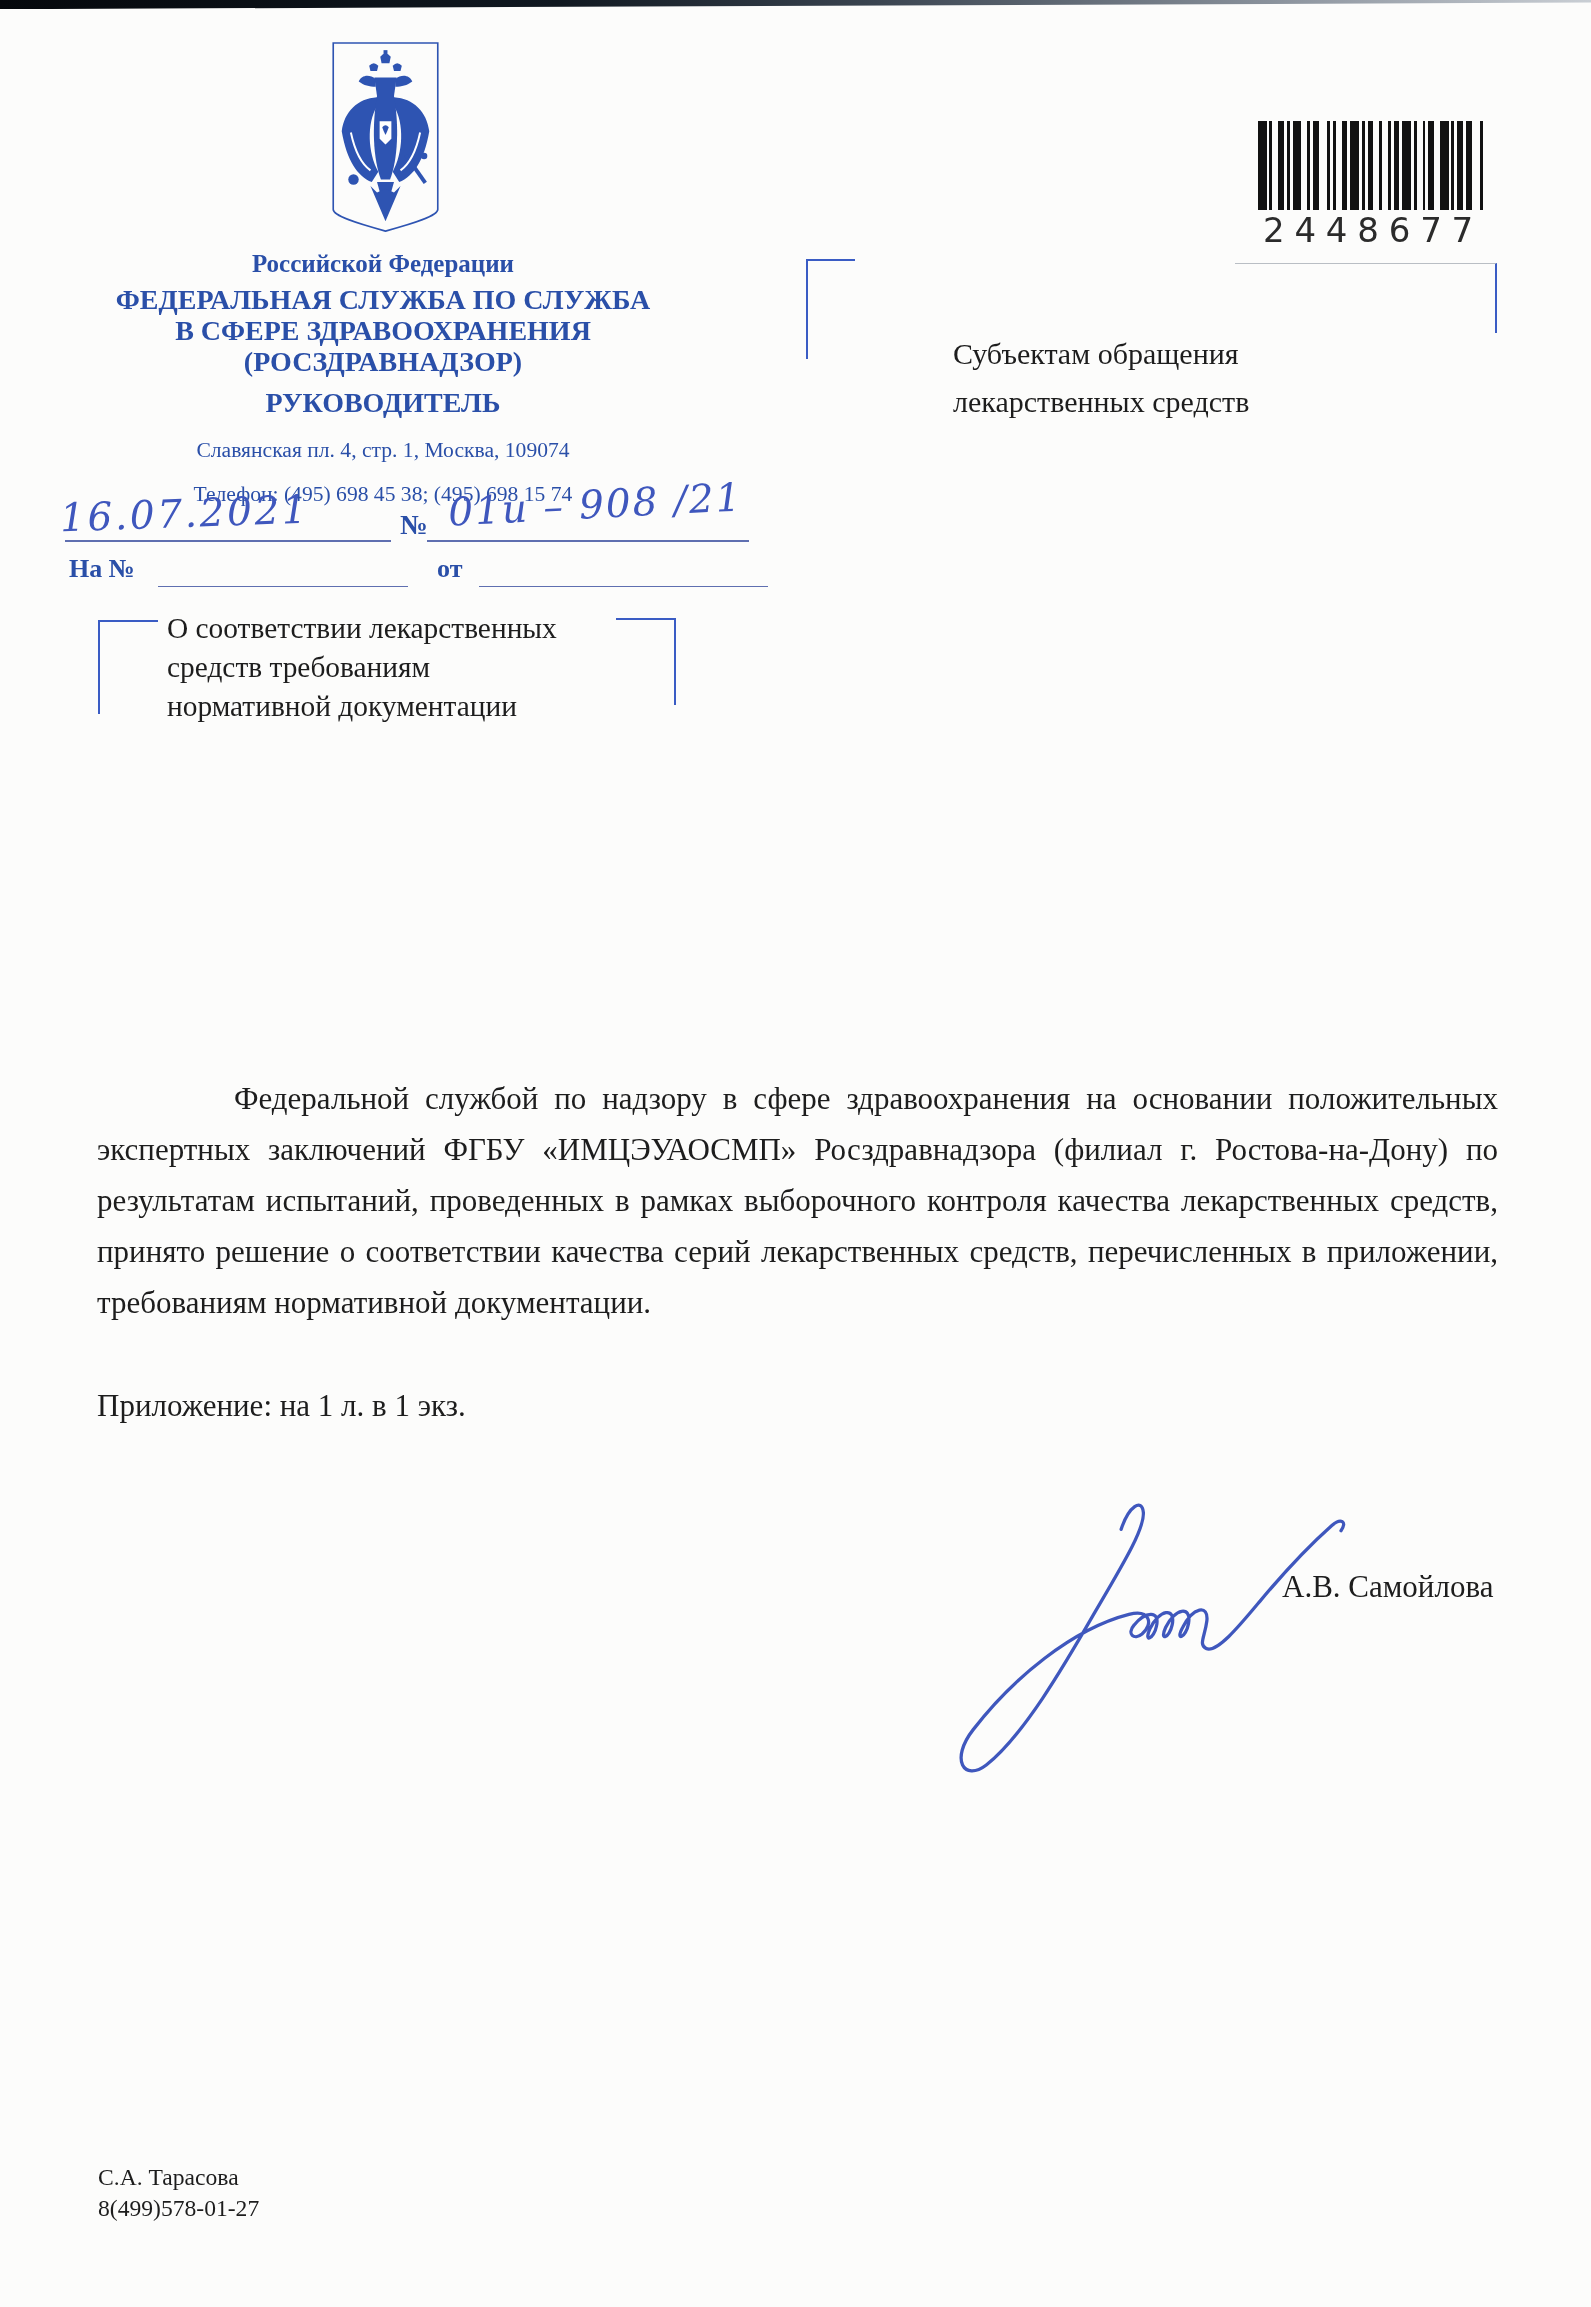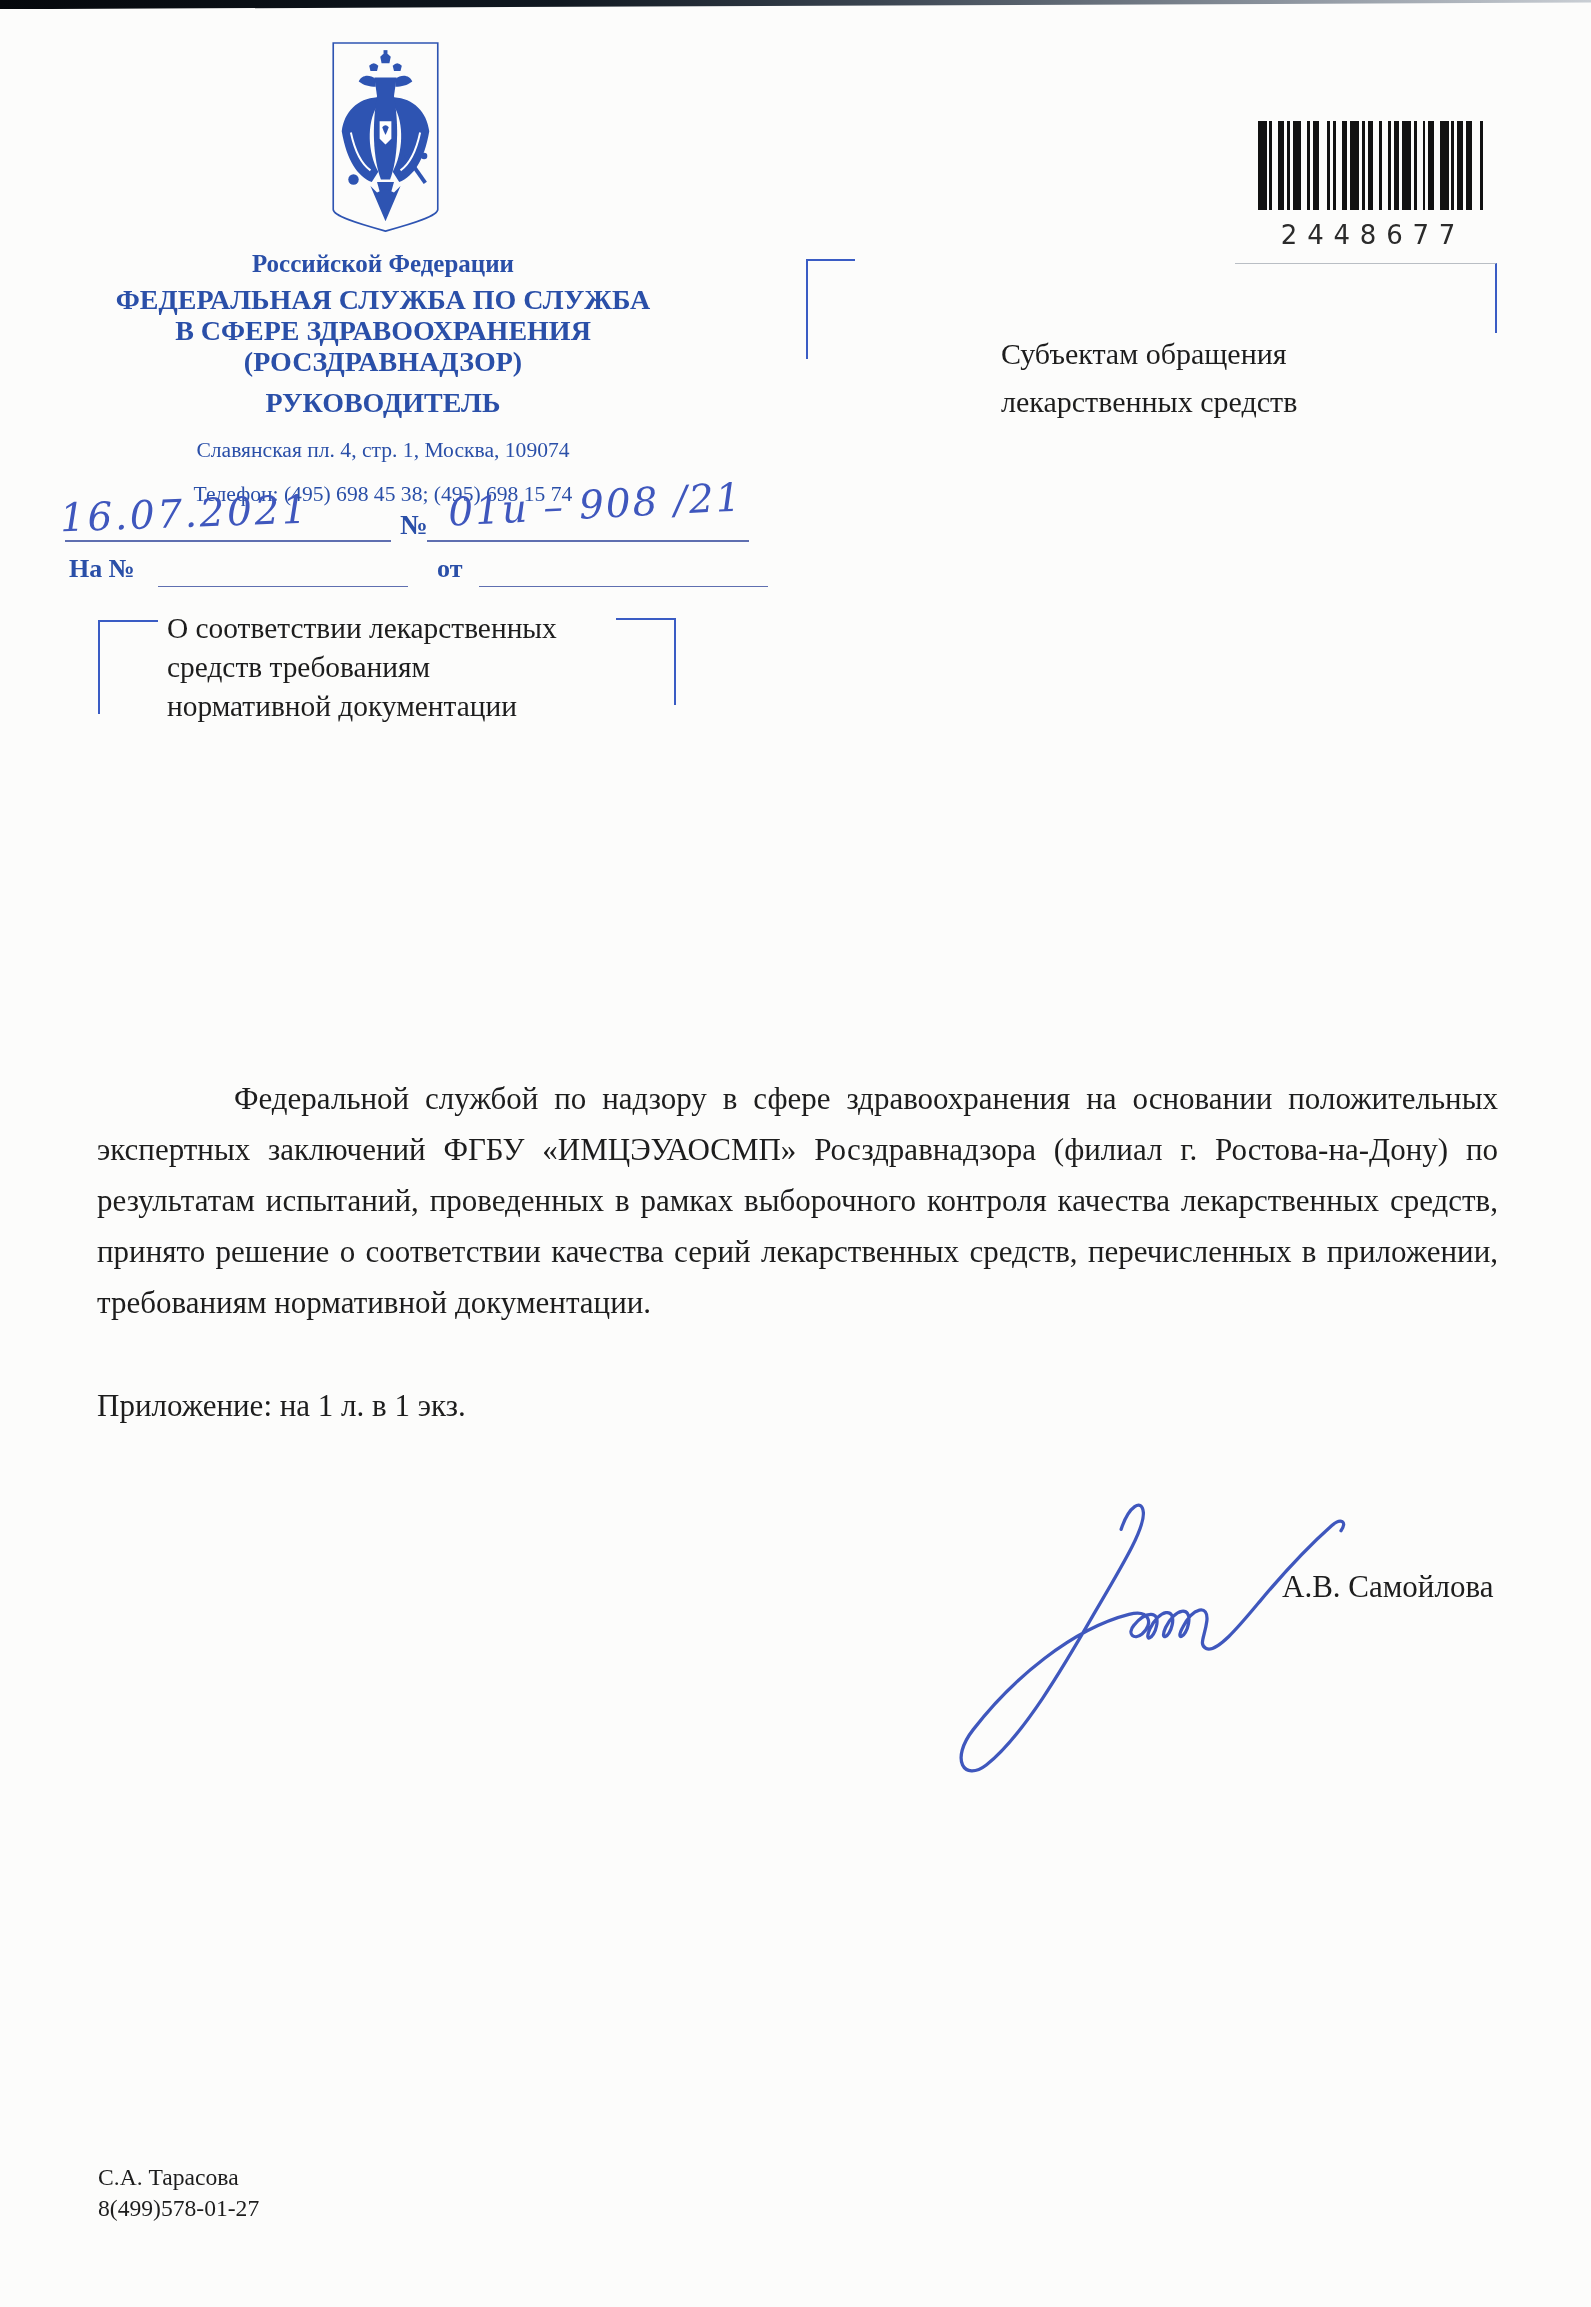--- a/index.html
+++ b/index.html
@@ -41,33 +41,33 @@
   #ot-label{left:437px;top:554px;font-size:26px;font-weight:600;}
   #u-na{left:158px;top:586px;width:250px;border-top-width:1.3px;}
   #u-ot{left:479px;top:586px;width:289px;border-top-width:1.3px;}
   
   #barcode{left:1258px;top:121px;width:230px;text-align:center;}
   #barcode-bars{display:flex;height:89px;align-items:stretch;}
   #barcode-bars .bar{background:#121212;height:100%;}
   #barcode-bars .gap{height:100%;}
   #barcode-digits{
     font-family:"DejaVu Sans","Liberation Sans",sans-serif;
-    font-size:26px;color:#2b2b2b;letter-spacing:9.8px;margin-top:10px;
+    font-size:34px;color:#2b2b2b;letter-spacing:9.8px;margin-top:0;
   }
   #mark-addr-zone{left:1235px;top:263px;width:260px;height:69px;
     border-top:1.3px solid #b9bec4;border-right:2px solid #3a5cc4;}
   #mark-recipient{left:806px;top:259px;width:47px;height:98px;
     border-top:2px solid #3a5cc4;border-left:2px solid #3a5cc4;}
   #mark-subject-l{left:98px;top:620px;width:58px;height:92px;
     border-top:2px solid #3a5cc4;border-left:2px solid #3a5cc4;}
   #mark-subject-r{left:616px;top:618px;width:58px;height:85px;
     border-top:2px solid #3a5cc4;border-right:2px solid #3a5cc4;}
   
   .ink{color:#1d1d1d;}
-  #recipient{left:1001px;top:330px;font-size:30px;line-height:48px;}
+  #recipient{left:953px;top:330px;font-size:30px;line-height:48px;}
   #subject{left:167px;top:609px;font-size:29.4px;line-height:39px;}
   #body-par{
     left:97px;top:1073px;width:1401px;
     font-size:31px;line-height:51px;
     text-align:justify;text-indent:137px;
   }
   #attachment{left:97px;top:1388px;font-size:31px;}
   #signatory{left:1282px;top:1569px;font-size:31px;}
   #executor{left:98px;top:2162px;font-size:23.6px;line-height:31px;}
   #signature-svg{left:913px;top:1469px;}

